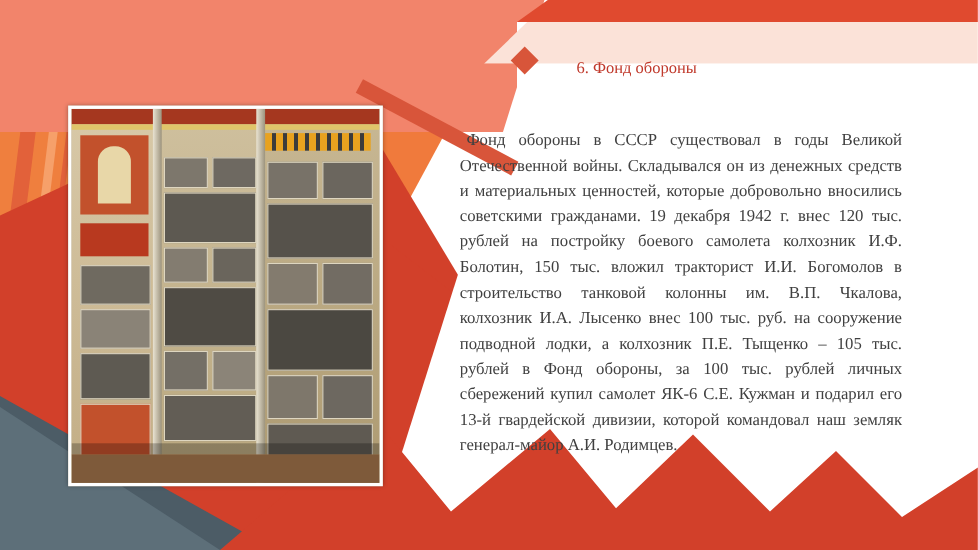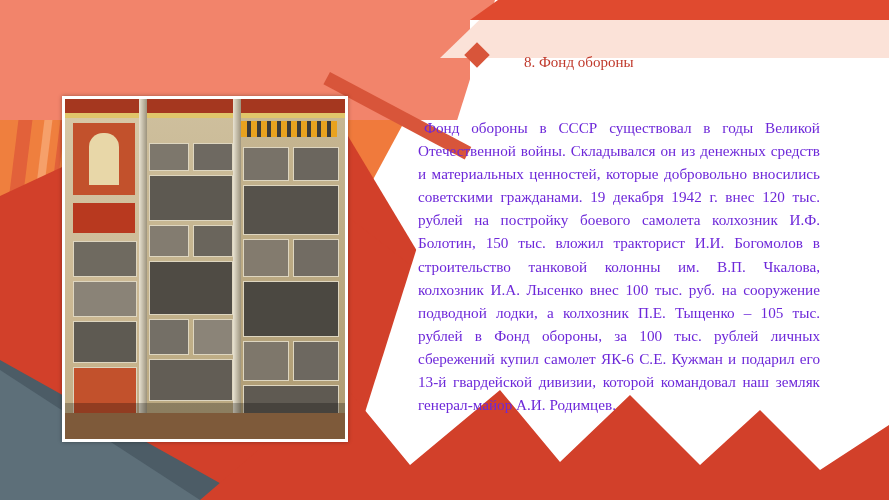--- a/index.html
+++ b/index.html
@@ -169,21 +169,21 @@
     font-size: 15px;
     color: #c0392b;
     font-family: "Liberation Serif", serif;
   }
   #body-text {
     position: absolute;
     left: 418px; top: 116px;
     width: 402px;
     font-size: 15.2px;
     line-height: 1.52;
-    color: #6d28d9;
+    color: #404040;
     text-align: justify;
     text-indent: 6px;
     font-family: "Liberation Serif", serif;
   }
 </style>
 </head>
 <body>
 
 <div id="slide">
 
@@ -240,17 +240,17 @@
     <div class="ph-photo" style="left:178px; top:242px; width:44px; height:38px; background:#7e776b;"></div>
     <div class="ph-photo" style="left:228px; top:242px; width:44px; height:38px; background:#6d6860;"></div>
     <div class="ph-photo" style="left:178px; top:286px; width:94px; height:32px; background:#5f5a52;"></div>
 
     <div class="ph-post" style="left:74px;"></div>
     <div class="ph-post" style="left:168px;"></div>
     <div class="ph-shadow"></div>
     <div class="ph-floor"></div>
   </div>
 
-  <div id="heading">8. Фонд обороны</div>
+  <div id="heading">6. Фонд обороны</div>
 
   <div id="body-text"> Фонд обороны в СССР существовал в годы Великой Отечественной войны. Складывался он из денежных средств и материальных ценностей, которые добровольно вносились советскими гражданами. 19 декабря 1942 г. внес 120 тыс. рублей  на  постройку боевого самолета колхозник И.Ф. Болотин, 150 тыс. вложил тракторист  И.И.  Богомолов в строительство танковой колонны им. В.П. Чкалова,  колхозник  И.А. Лысенко внес 100 тыс. руб. на сооружение подводной лодки, а колхозник  П.Е. Тыщенко – 105 тыс. рублей в Фонд обороны,  за  100  тыс.  рублей личных сбережений купил самолет ЯК-6 С.Е. Кужман  и  подарил  его  13-й  гвардейской  дивизии, которой  командовал  наш  земляк   генерал-майор  А.И. Родимцев.</div>
 
 </div>
 
 </body></html>

